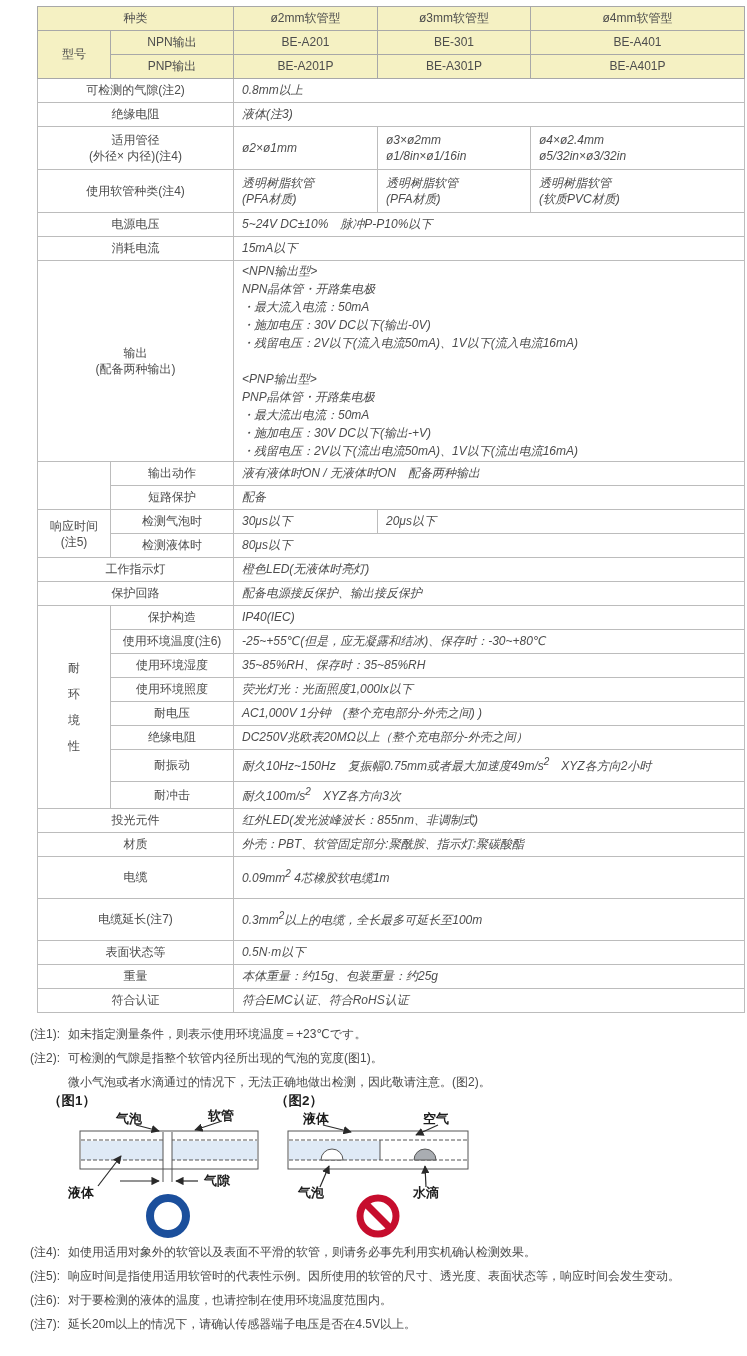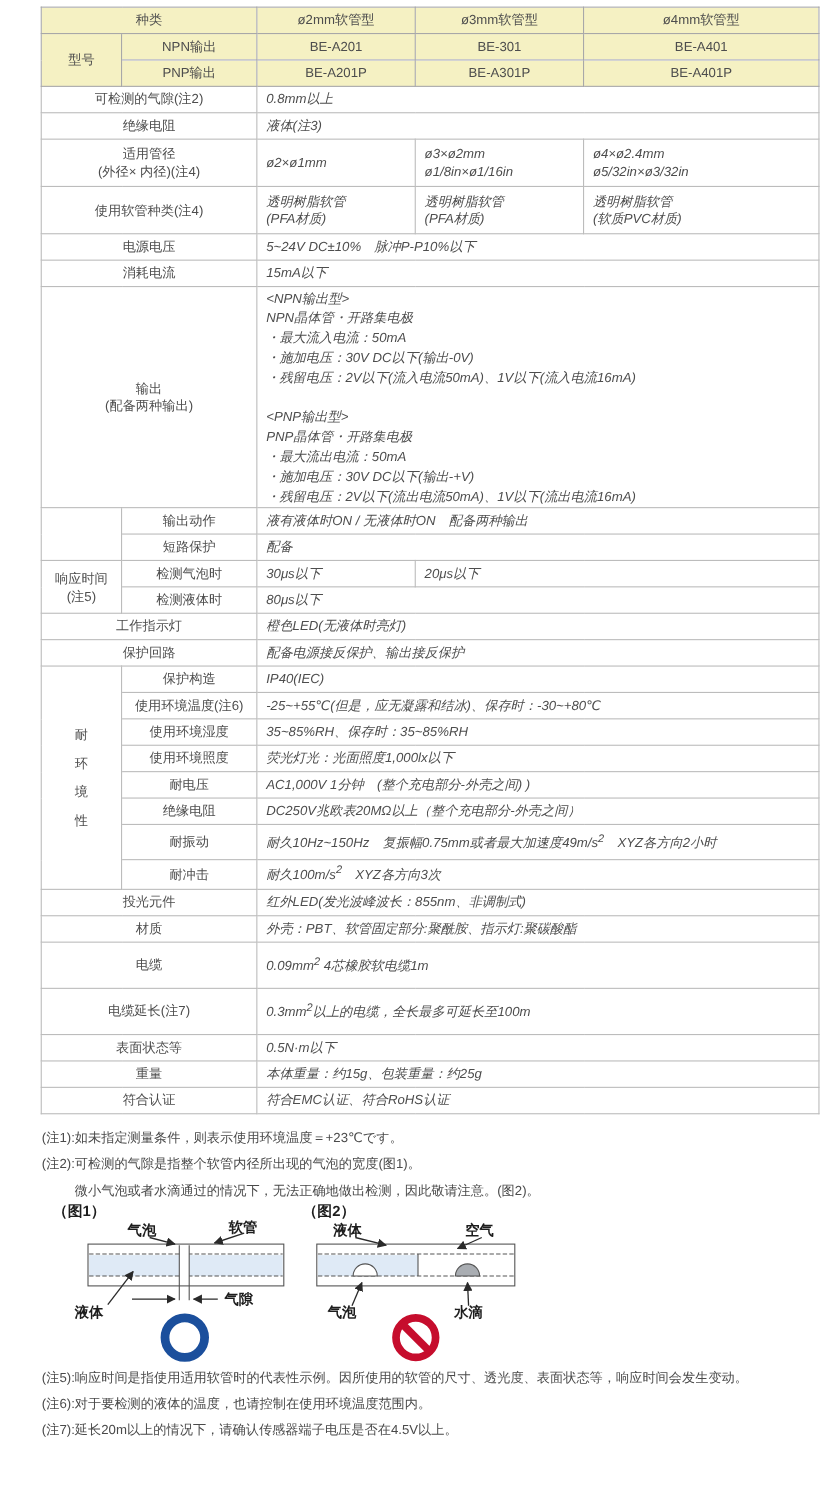--- a/index.html
+++ b/index.html
@@ -13,21 +13,21 @@
   td.lab{text-align:center;padding:1px 3px;}
   td.val{text-align:left;font-style:italic;}
   tr.r25{height:24px;} tr.r28{height:27px;} tr.r30{height:42px;} tr.r33{height:32px;margin-top:30px;} tr.r44{height:43px;margin-top:48px;}
   td.out{padding:5px 8px;}
   .out-line{line-height:18px;min-height:18px;}
   .two-line div{line-height:16px;}
   .env-group span{display:block;line-height:26px;text-align:center;}
   sup{font-size:10px;line-height:10px;}
   .notes{position:absolute;left:30px;top:1022px;width:716px;font-size:12px;color:#4a4a4a;}
   .note{line-height:24px;white-space:nowrap;}
-  .nid{display:inline-block;width:38px;text-align:right;}
+  .nid{display:inline-block;width:38px;}
   .figures{position:relative;height:146px;}
   .fig{position:absolute;top:0;}
   .fig-1{left:18px;} .fig-2{left:245px;}
   .fig text{font-size:13px;font-weight:bold;fill:#1d1d1d;}
   .fig .cap{font-size:13.5px;}
 </style>
 </head>
 <body>
 
 <div class="page">
@@ -294,18 +294,19 @@
         <line x1="45" y1="93" x2="54" y2="72" stroke="#2a2a2a" stroke-width="1.2" marker-end="url(#ah2)"></line>
         <text x="138" y="103">水滴</text>
         <line x1="151" y1="93" x2="150" y2="72" stroke="#2a2a2a" stroke-width="1.2" marker-end="url(#ah2)"></line>
 
         <circle cx="103" cy="122" r="18" fill="none" stroke="#c60d2d" stroke-width="7"></circle>
         <line x1="90" y1="109" x2="116" y2="135" stroke="#c60d2d" stroke-width="7"></line>
       </svg>
 
     </div>
 
+    <div class="note"><span class="nid">(注4):</span><span>如使用适用对象外的软管以及表面不平滑的软管，则请务必事先利用实机确认检测效果。</span></div>
     <div class="note"><span class="nid">(注5):</span><span>响应时间是指使用适用软管时的代表性示例。因所使用的软管的尺寸、透光度、表面状态等，响应时间会发生变动。</span></div>
     <div class="note"><span class="nid">(注6):</span><span>对于要检测的液体的温度，也请控制在使用环境温度范围内。</span></div>
     <div class="note"><span class="nid">(注7):</span><span>延长20m以上的情况下，请确认传感器端子电压是否在4.5V以上。</span></div>
   </div>
 
 </div>
 
 </body></html>

